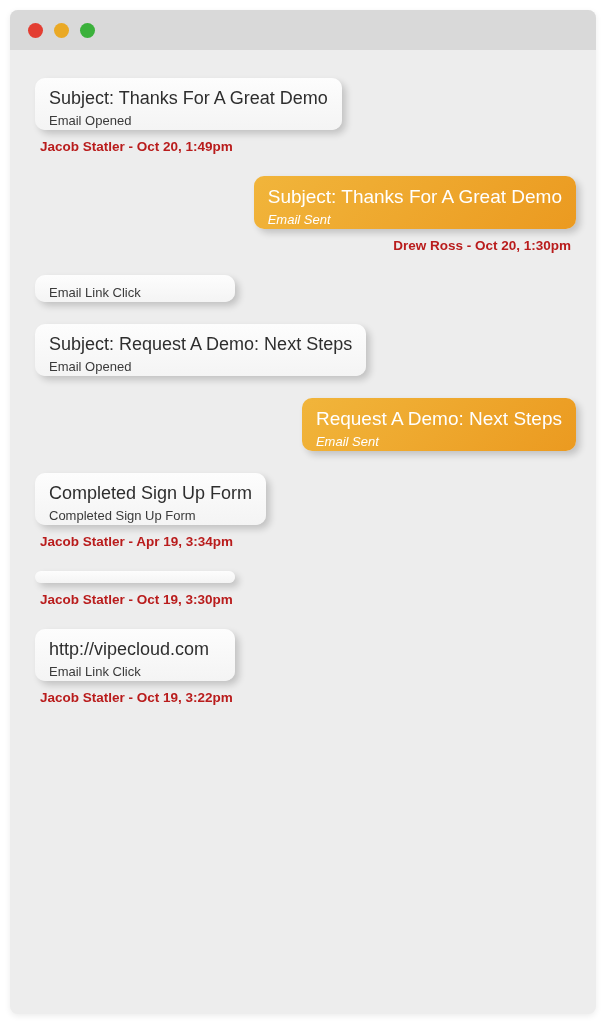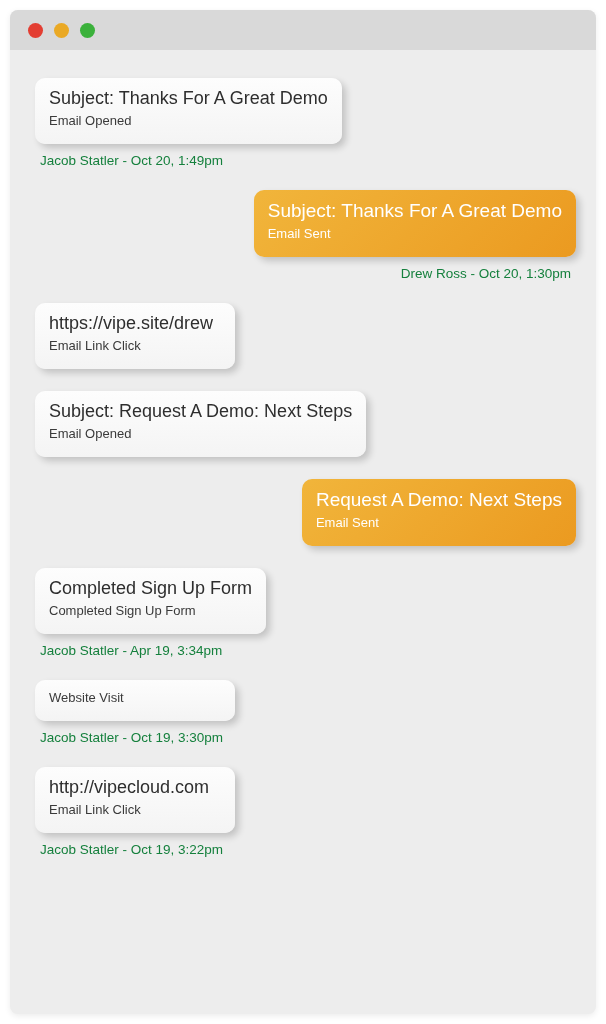--- a/index.html
+++ b/index.html
@@ -50,21 +50,21 @@
     }
     .entry {
       display: flex;
       flex-direction: column;
       margin-bottom: 16px;
     }
     .entry-left { align-items: flex-start; }
     .entry-right { align-items: flex-end; }
     .bubble {
       border-radius: 10px;
-      padding: 10px 14px 16px 14px;
+      padding: 10px 14px 2px 14px;
       box-shadow: 4px 4px 7px rgba(0,0,0,0.18);
       min-width: 200px;
       max-width: 380px;
     }
     .bubble-light {
       background: linear-gradient(to bottom, #fdfdfd, #f4f4f4);
     }
     .bubble-orange {
       background: linear-gradient(135deg, #f1b53b, #eb9a20);
     }
@@ -79,26 +79,28 @@
       font-size: 19px;
     }
     .bubble-sub {
       font-size: 13px;
       font-weight: 400;
       color: #3a3a3a;
     }
     .bubble-orange .bubble-sub {
       color: #ffffff;
       font-weight: 500;
+      font-style: italic;
     }
     .meta {
       margin-top: 9px;
       font-size: 13.5px;
-      color: #15803d;
+      color: #b91c1c;
       padding-left: 5px;
+      font-weight: bold;
     }
     .entry-right .meta {
       padding-right: 5px;
       padding-left: 0;
       margin-left: 12px;
     }
   </style>
 </head>
 <body>
 
@@ -121,21 +123,20 @@
     <div class="entry entry-right">
       <div class="bubble bubble-orange">
         <div class="bubble-title">Subject: Thanks For A Great Demo</div>
         <div class="bubble-sub">Email Sent</div>
       </div>
       <div class="meta">Drew Ross - Oct 20, 1:30pm</div>
     </div>
 
     <div class="entry entry-left">
       <div class="bubble bubble-light">
-        <div class="bubble-title">https://vipe.site/drew</div>
         <div class="bubble-sub">Email Link Click</div>
       </div>
     </div>
 
     <div class="entry entry-left">
       <div class="bubble bubble-light">
         <div class="bubble-title">Subject: Request A Demo: Next Steps</div>
         <div class="bubble-sub">Email Opened</div>
       </div>
     </div>
@@ -150,21 +151,20 @@
     <div class="entry entry-left">
       <div class="bubble bubble-light">
         <div class="bubble-title">Completed Sign Up Form</div>
         <div class="bubble-sub">Completed Sign Up Form</div>
       </div>
       <div class="meta">Jacob Statler - Apr 19, 3:34pm</div>
     </div>
 
     <div class="entry entry-left">
       <div class="bubble bubble-light">
-        <div class="bubble-sub">Website Visit</div>
       </div>
       <div class="meta">Jacob Statler - Oct 19, 3:30pm</div>
     </div>
 
     <div class="entry entry-left">
       <div class="bubble bubble-light">
         <div class="bubble-title">http://vipecloud.com</div>
         <div class="bubble-sub">Email Link Click</div>
       </div>
       <div class="meta">Jacob Statler - Oct 19, 3:22pm</div>

